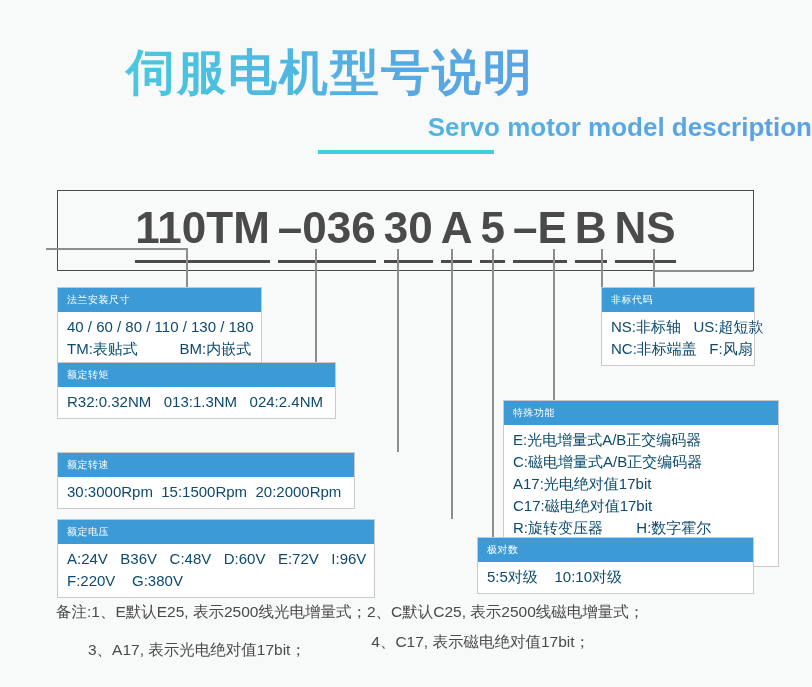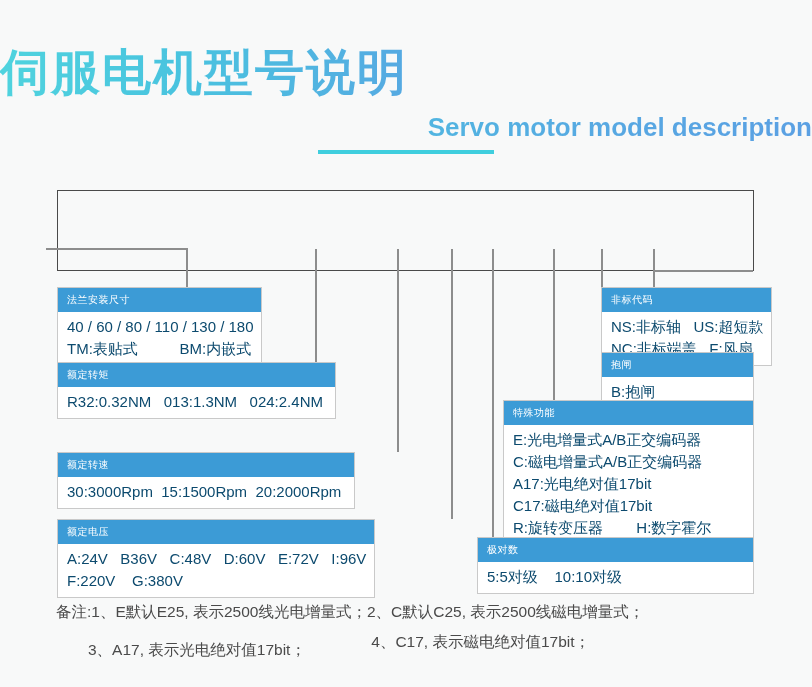--- a/index.html
+++ b/index.html
@@ -17,20 +17,21 @@
     width: 812px;
     height: 687px;
     background: #f8f9f9;
   }
 
   
   .title-cn {
     position: absolute;
     left: 0; top: 47px;
     width: 660px;
+    text-align: center;
     font-size: 49px;
     font-weight: bold;
     letter-spacing: 2px;
     line-height: 1.06;
     background: linear-gradient(90deg, #4fd3de 0%, #49c3df 28%, #56a9e2 62%, #5b9fe3 100%);
     -webkit-background-clip: text;
     background-clip: text;
     color: transparent;
     -webkit-text-fill-color: transparent;
   }
@@ -156,20 +157,30 @@
 </head>
 <body>
 
 <div id="stage">
 
   <div class="title-cn">伺服电机型号说明</div>
   <div class="title-en">Servo motor model description</div>
   <div class="title-rule"></div>
 
   <div class="model-frame"></div>
+  <div class="model-row">
+    <span class="seg">110TM</span>
+    <span class="seg">–036</span>
+    <span class="seg">30</span>
+    <span class="seg">A</span>
+    <span class="seg">5</span>
+    <span class="seg">–E</span>
+    <span class="seg">B</span>
+    <span class="seg">NS</span>
+  </div>
 
   <div class="lead" style="left:186px; top:249px; height:38px;"></div>
 
   <div class="lead" style="left:315px; top:249px; height:113px;"></div>
 
   <div class="lead" style="left:397px; top:249px; height:203px;"></div>
 
   <div class="lead" style="left:451px; top:249px; height:270px;"></div>
 
   <div class="lead" style="left:492px; top:249px; height:288px;"></div>
@@ -206,36 +217,30 @@
   </div>
 
   <div class="box" style="left:57px; top:519px; width:318px;">
     <div class="box-hd">额定电压</div>
     <div class="box-bd">
       <div class="ln">A:24V   B36V   C:48V   D:60V   E:72V   I:96V</div>
       <div class="ln">F:220V    G:380V</div>
     </div>
   </div>
 
-  <div class="box" style="left:601px; top:287px; width:171px;">
+  <div class="box" style="left:601px; top:287px; width:154px;">
     <div class="box-hd">非标代码</div>
     <div class="box-bd">
       <div class="ln">NS:非标轴   US:超短款</div>
       <div class="ln">NC:非标端盖   F:风扇</div>
     </div>
   </div>
 
-  <div class="box" style="left:601px; top:352px; width:153px;">
-    <div class="box-hd">抱闸</div>
-    <div class="box-bd">
-      <div class="ln">B:抱闸</div>
-    </div>
-  </div>
-
-  <div class="box" style="left:503px; top:400px; width:251px;">
+
+  <div class="box" style="left:503px; top:400px; width:276px;">
     <div class="box-hd">特殊功能</div>
     <div class="box-bd">
       <div class="ln">E:光电增量式A/B正交编码器</div>
       <div class="ln">C:磁电增量式A/B正交编码器</div>
       <div class="ln">A17:光电绝对值17bit</div>
       <div class="ln">C17:磁电绝对值17bit</div>
       <div class="ln">R:旋转变压器        H:数字霍尔</div>
       <div class="ln">S:模拟量正余弦编码器</div>
     </div>
   </div>

